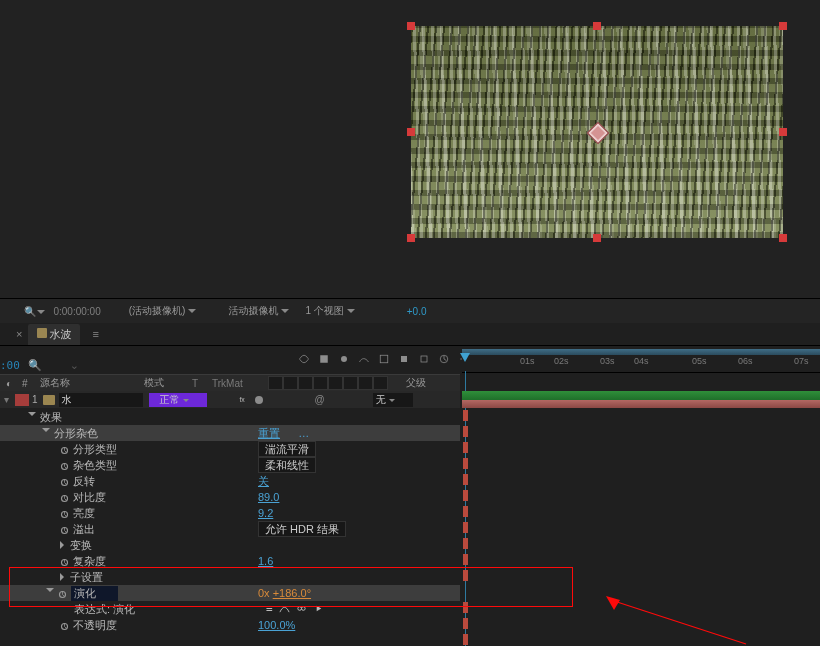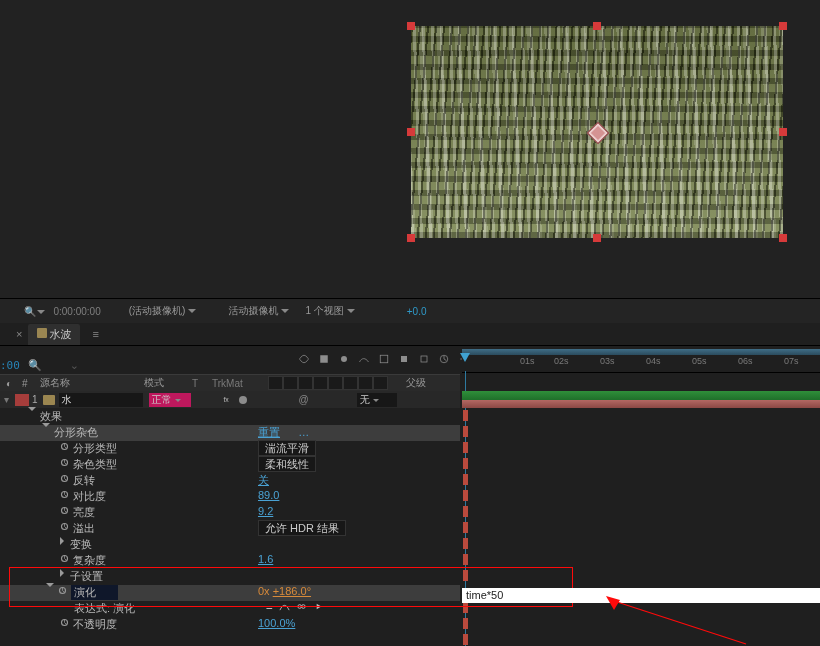--- a/index.html
+++ b/index.html
@@ -57,30 +57,30 @@
   .swatches{ display:inline-flex; gap:0; margin-left:2px;}
   .swatches i{ width:13px;height:12px;background:#1a1a1a;border:1px solid #333;}
 
   
   #layerrow{ position:absolute; left:0; top:68px; width:460px; height:17px; background:#282828; display:flex; align-items:center; font-size:10px;}
   #layerrow .bar{ color:#777; margin:0 4px;}
   #layerrow .clred{ width:14px;height:12px;background:#a63d3b;margin-left:2px;}
   #layerrow .one{ margin-left:3px;color:#aaa;}
   #layerrow .folder{ width:12px;height:10px;background:#9b8650;margin-left:5px;border-radius:1px;}
   #layerrow .lname{flex:0 0 78px;margin-left:4px;background:#171717;height:14px;line-height:14px;padding:0 3px;color:#ddd;}
-  #layerrow .mode{ flex:0 0 36px;margin-left:6px;background:#be185d;height:14px;line-height:14px;padding:0 3px;color:#ccc;}
+  #layerrow .mode{ flex:0 0 36px;margin-left:6px;background:#6d28d9;height:14px;line-height:14px;padding:0 11px;color:#ccc;}
   #layerrow .trisel::after{content:"";border:3px solid transparent;border-top-color:#888;display:inline-block;margin-left:3px;position:relative;top:2px;}
   #layerrow .fx{ margin-left:30px; width:14px;height:14px;display:inline-flex;align-items:center;justify-content:center;border-radius:2px;}
   #layerrow .fx svg{fill:#8a8a8a;width:11px;height:11px;}
   #layerrow .ball{ width:8px;height:8px;border-radius:50%;background:#8c8c8c;margin-left:4px;}
   #layerrow .parent{ margin-left:48px;flex:0 0 34px;background:#171717;height:14px;line-height:14px;padding:0 3px;color:#ccc;}
 
   
   #tree{ position:absolute; left:0; top:86px; width:460px; font-size:11px; }
-  .row{ height:16px; display:flex; align-items:flex-start; padding-left:16px;}
+  .row{ height:16px; display:flex; align-items:center; padding-left:16px;}
   .tw{ display:inline-block;border:4px solid transparent;border-left-color:#9a9a9a;margin-right:2px;margin-top:0;}
   .tw.open{ transform:rotate(90deg); margin-left:-2px; margin-right:4px; margin-top:-2px;}
   .stop{ width:9px;height:9px;display:inline-block;margin-right:4px;}
   .stop svg{fill:#9a9a9a;width:9px;height:9px;}
   .lbl{ color:#b8b8b8;}
   .link{ color:#4aa2d4; text-decoration:underline; cursor:pointer;}
   .link.orange{ color:#d88a3a;}
   .valcol{ position:absolute; left:258px;}
   .ddv{ background:#171717;padding:1px 6px;border:1px solid #333;color:#ccc;}
   .ind1{padding-left:30px;} .ind2{padding-left:44px;} .ind3{padding-left:60px;} .ind4{padding-left:74px;}
@@ -384,24 +384,24 @@
       <span class="valcol link">100.0%</span>
         </div>
 
   </div>
 
   <div id="ruler">
     <div class="durbar"></div>
     <span class="tick" style="left:58px">01s</span>
     <span class="tick" style="left:92px">02s</span>
     <span class="tick" style="left:138px">03s</span>
-    <span class="tick" style="left:184px">04s</span>
+    <span class="tick" style="left:172px">04s</span>
     <span class="tick" style="left:230px">05s</span>
     <span class="tick" style="left:276px">06s</span>
-    <span class="tick" style="left:322px">07s</span>
+    <span class="tick" style="left:332px">07s</span>
     <div id="playhead" style="left:-2px">
           <div></div>
         </div>
     <div id="playline" style="left:3px"></div>
   </div>
   <div id="trackA"></div>
   <div id="trackB"></div>
 
   <div class="kf" style="left:463px; top:87px"></div>
   <div class="kf" style="left:463px; top:103px"></div>
@@ -414,21 +414,18 @@
   <div class="kf" style="left:463px; top:215px"></div>
   <div class="kf" style="left:463px; top:231px"></div>
   <div class="kf" style="left:463px; top:247px"></div>
   <div class="kf" style="left:463px; top:279px"></div>
   <div class="kf" style="left:463px; top:295px"></div>
   <div class="kf" style="left:463px; top:311px"></div>
 
 </div>
 
 <div id="redbox"></div>
-<div id="exprInput">
-  <input type="text" value="time*50" style="">
-</div>
 <svg id="arrow" viewBox="0 0 150 50">
   <line x1="140" y1="48" x2="8" y2="5"></line>
   <polygon points="0,0 14,4 8,14"></polygon>
 </svg>
 
 </div>
 
 </body></html>

